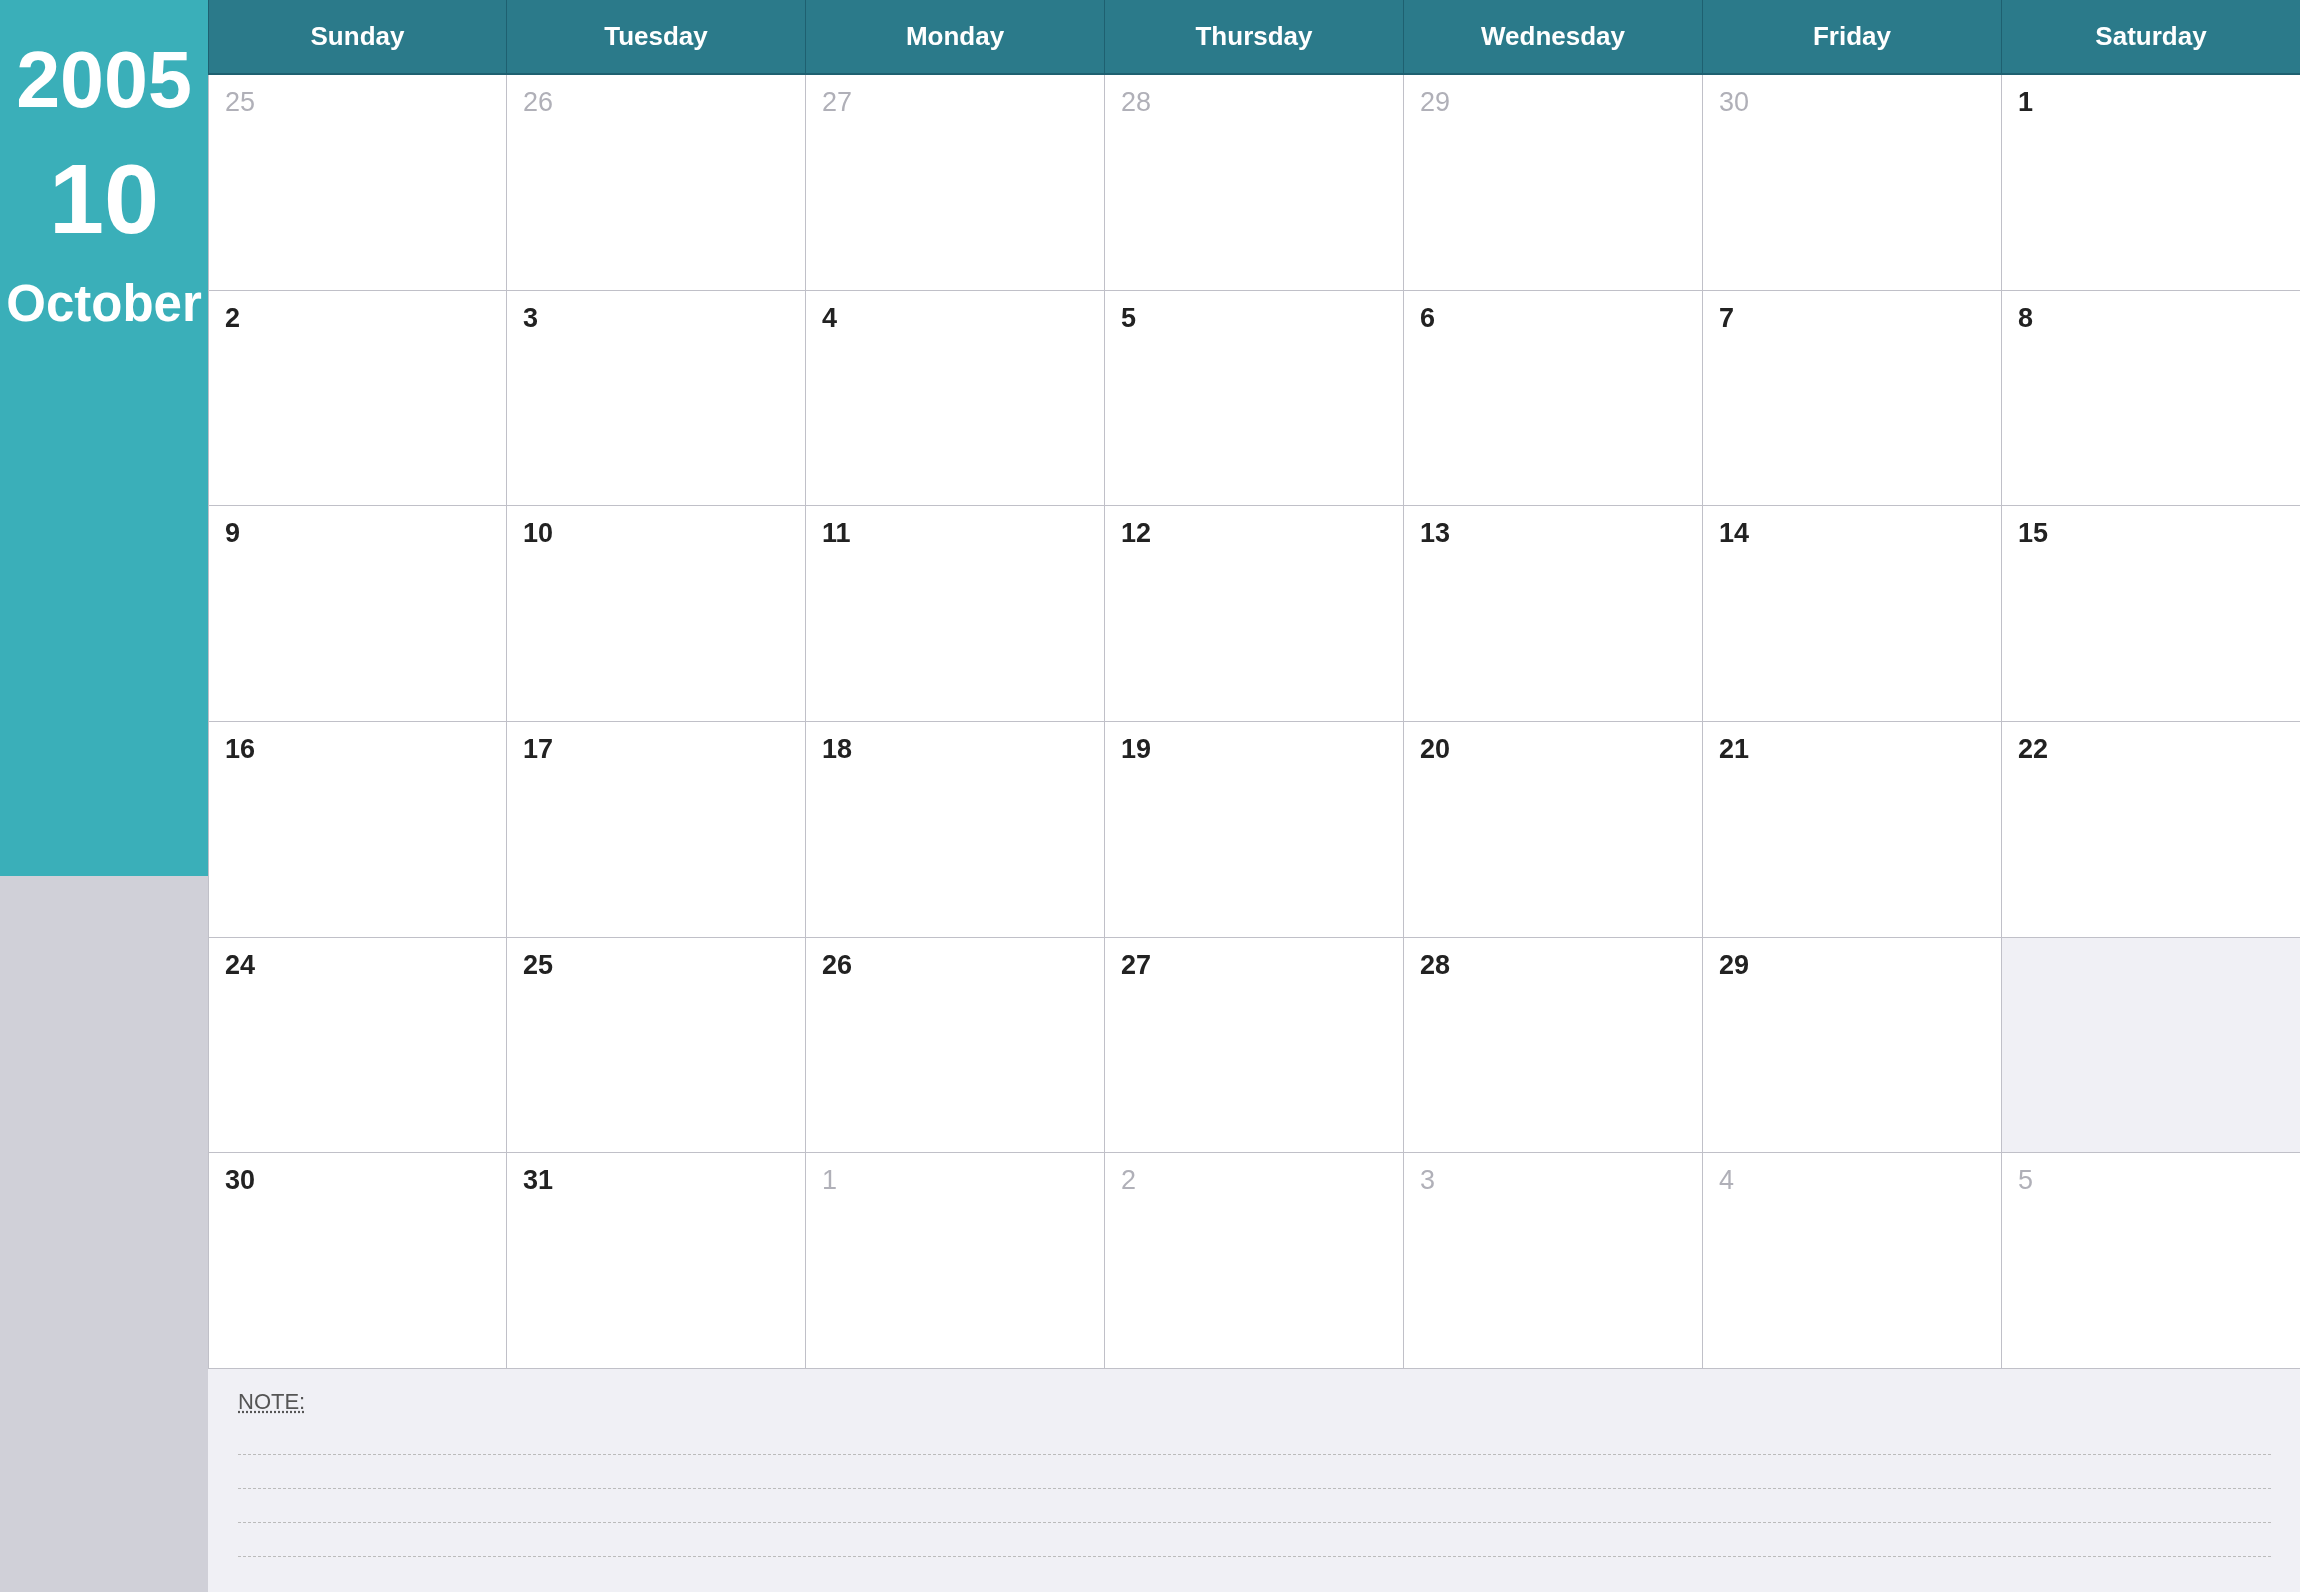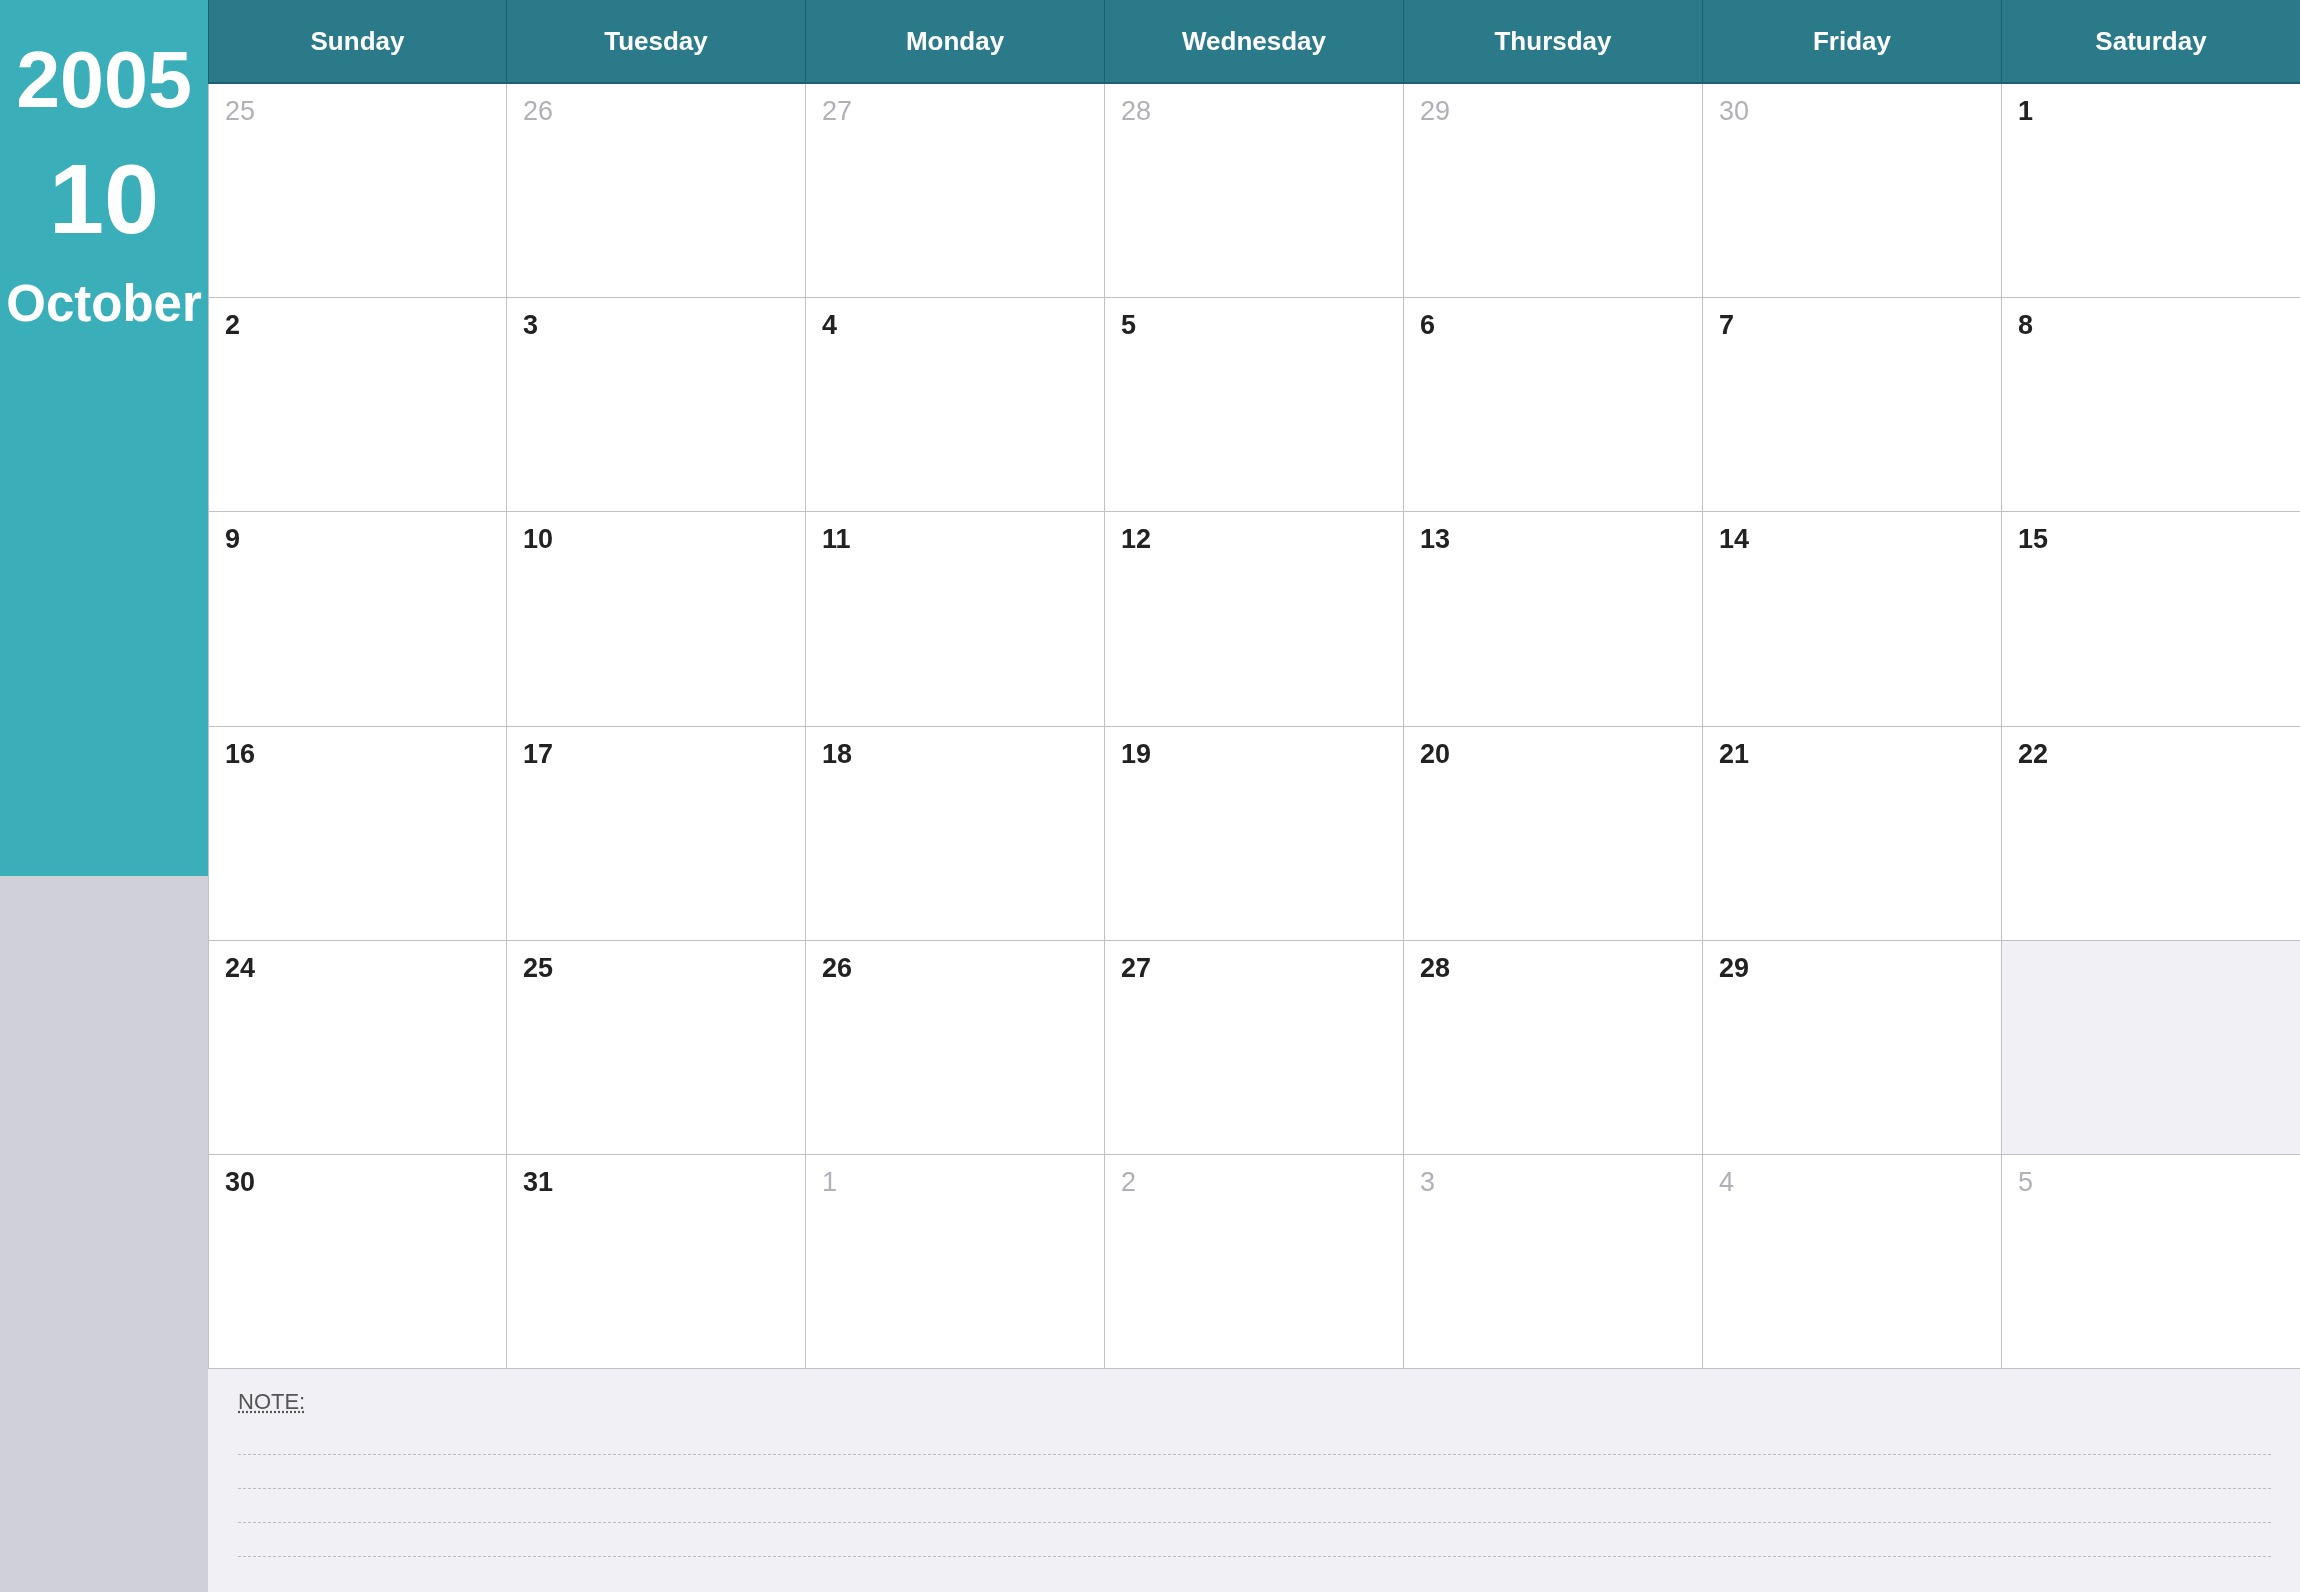--- a/index.html
+++ b/index.html
@@ -56,21 +56,21 @@
 
     .calendar-grid {
       flex: 1;
       display: flex;
       flex-direction: column;
     }
 
     .day-headers {
       display: grid;
       grid-template-columns: repeat(7, 1fr);
-      height: 84px;
+      height: 75px;
     }
 
     .day-header {
       background: #2b7a8a;
       color: white;
       font-size: 26px;
       font-weight: 700;
       display: flex;
       align-items: center;
       justify-content: center;
@@ -146,22 +146,22 @@
   <div class="sidebar-month-num">10</div>
   <div class="sidebar-month-name">October</div>
 </div>
 
 <div class="calendar-area">
   <div class="calendar-grid">
     <div class="day-headers">
         <div class="day-header">Sunday</div>
         <div class="day-header">Tuesday</div>
         <div class="day-header">Monday</div>
+        <div class="day-header">Thursday</div>
         <div class="day-header">Wednesday</div>
-        <div class="day-header">Thursday</div>
         <div class="day-header">Friday</div>
         <div class="day-header">Saturday</div>
       </div>
     <div class="weeks-container">
         <div class="week-row">
           <div class="day-cell"><span class="day-number other-month">25</span></div>
           <div class="day-cell"><span class="day-number other-month">26</span></div>
           <div class="day-cell"><span class="day-number other-month">27</span></div>
           <div class="day-cell"><span class="day-number other-month">28</span></div>
           <div class="day-cell"><span class="day-number other-month">29</span></div>

